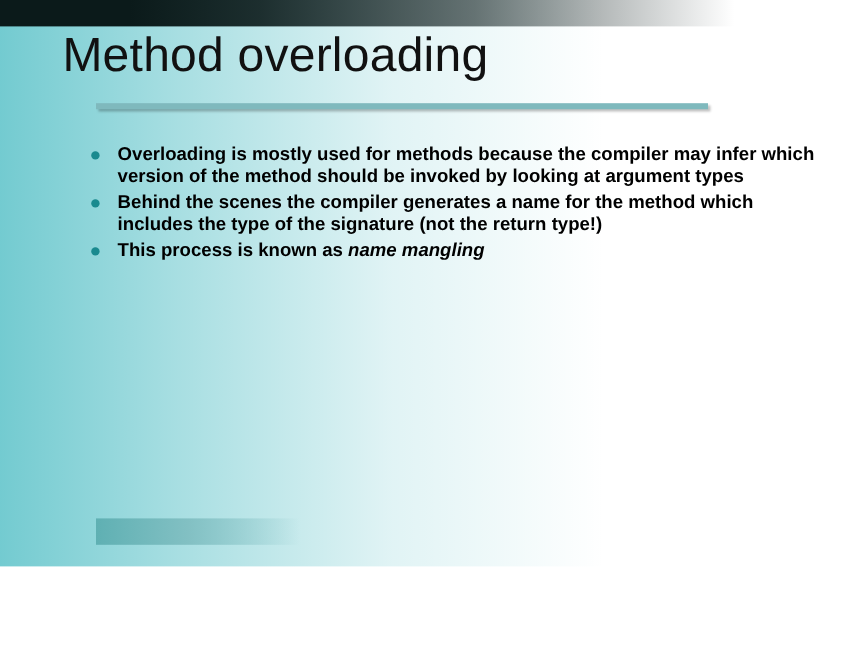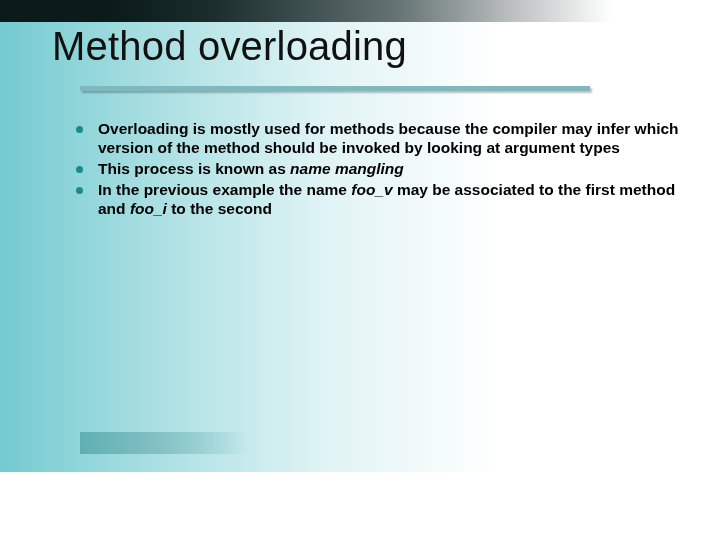--- a/index.html
+++ b/index.html
@@ -95,19 +95,19 @@
 
 <div class="slide">
   <div class="top-dark"></div>
 
   <div class="title">Method overloading</div>
   <div class="title-underline"></div>
 
   <div class="content">
     <ul class="bullets">
       <li>Overloading is mostly used for methods because the compiler may infer which version of the method should be invoked by looking at argument types</li>
+      <li>Behind the scenes the compiler generates a name for the method which includes the type of the signature (not the return type!)</li>
       <li>This process is known as <span class="em">name mangling</span></li>
-      <li>In the previous example the name <span class="em">foo_v</span> may be associated to the first method and <span class="em">foo_i</span> to the second</li>
     </ul>
   </div>
 
   <div class="footer-band"></div>
 </div>
 
 </body></html>

